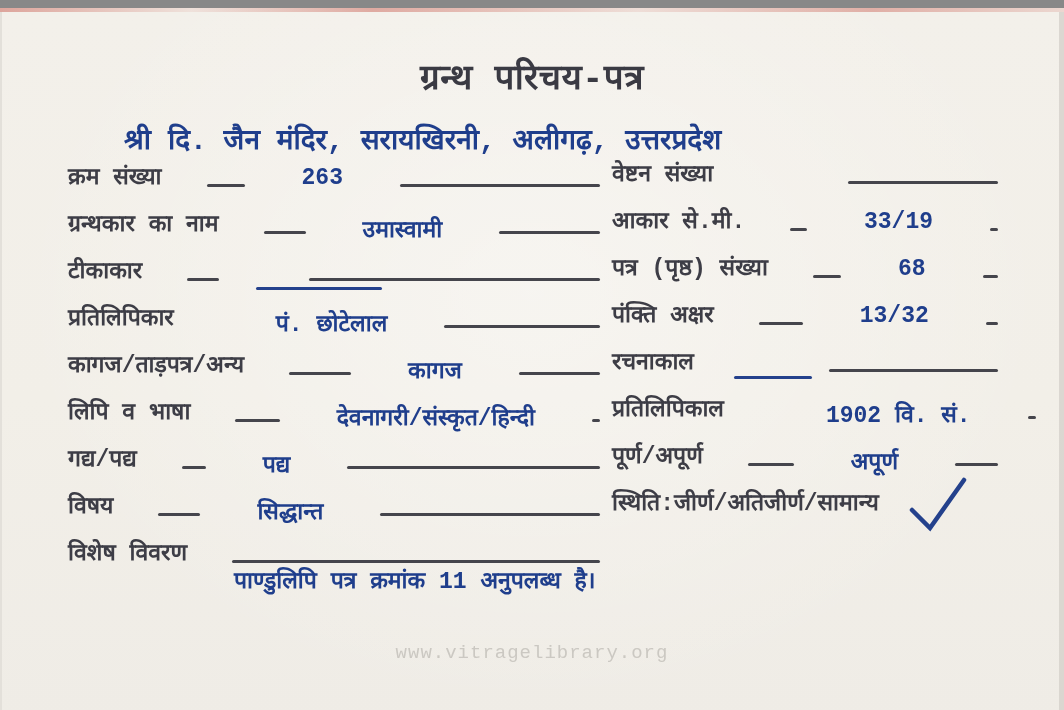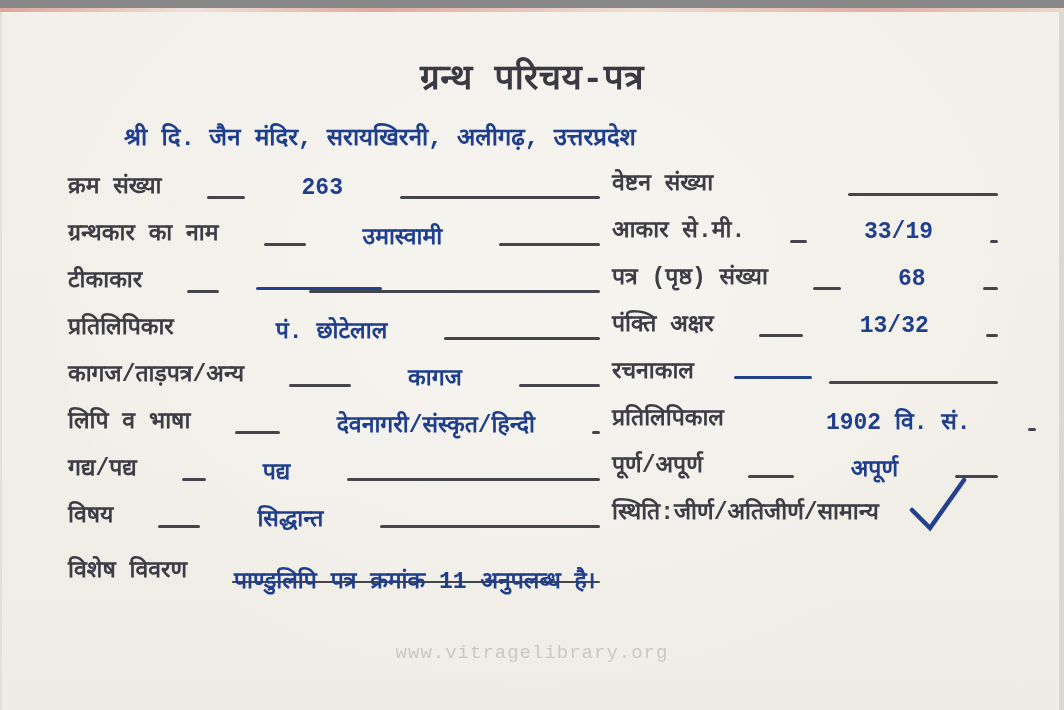--- a/index.html
+++ b/index.html
@@ -23,27 +23,27 @@
   .edge-left{position:absolute;top:4px;bottom:7px;left:0;width:2px;background:#e3e0da;}
 
   .title{
     position:absolute;top:44px;left:0;width:100%;
     text-align:center;font-size:35px;font-weight:700;
     letter-spacing:.5px;color:#3a3a43;
   }
 
   .header-row{position:absolute;top:110px;left:70px;width:960px;display:flex;align-items:flex-start;}
   .header-row .lbl{font-size:24px;font-weight:700;white-space:nowrap;}
-  .header-row .val{font-size:24px;font-weight:700;color:#1f3e8c;margin-left:42px;white-space:nowrap;}
+  .header-row .val{font-size:28px;font-weight:700;color:#1f3e8c;margin-left:42px;white-space:nowrap;}
 
   .col{position:absolute;display:flex;flex-direction:column;}
   .col-left{left:68px;top:156px;width:538px;}
   .col-right{left:612px;top:153px;width:392px;}
 
-  .row{position:relative;height:47px;display:flex;align-items:center;gap:45px;}
+  .row{position:relative;height:47px;display:flex;align-items:flex-start;gap:45px;}
   .lbl{font-size:23px;font-weight:700;white-space:nowrap;line-height:1.3;}
   .seg1,.fill{height:2.5px;background:#45454c;margin-top:20px;border-radius:2px;}
   .fill{flex:1 1 auto;margin-right:6px;min-width:8px;}
   .val{font-size:23px;font-weight:700;color:#1f3e8c;white-space:nowrap;padding:0 12px;margin-top:1px;}
   .val:empty{padding:0;}
 
   
   .col-left .row:nth-child(1) .seg1{width:38px}
   .col-left .row:nth-child(2) .seg1{width:42px}
   .col-left .row:nth-child(3) .seg1{width:32px}

